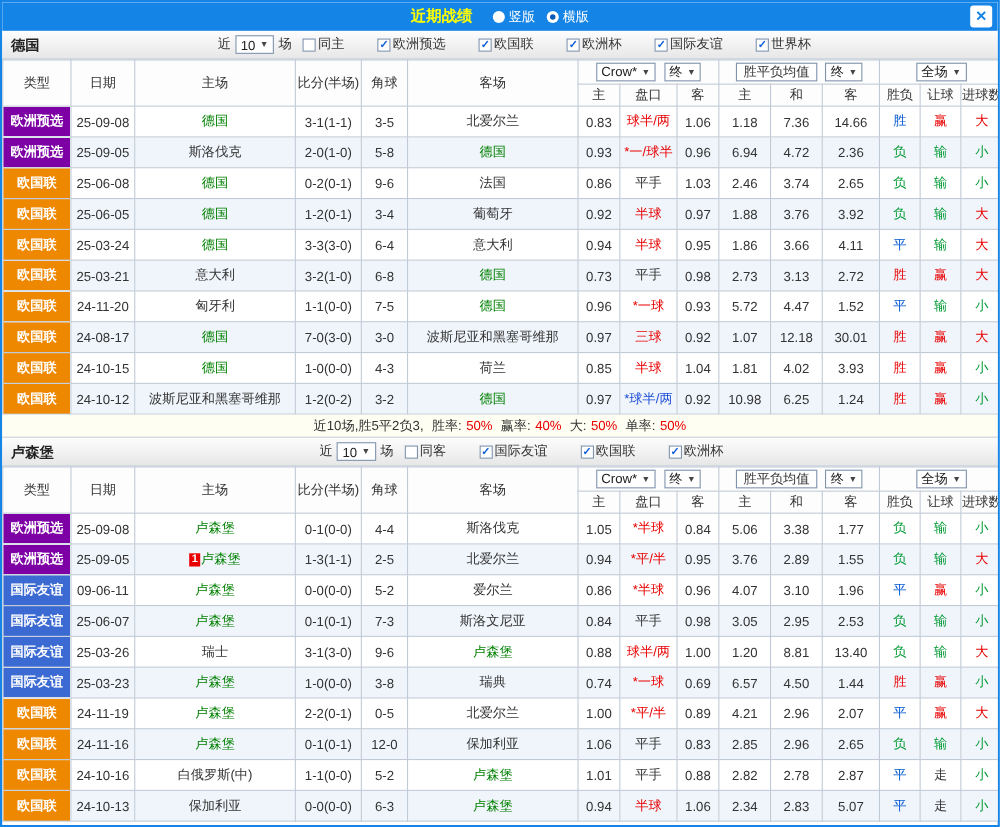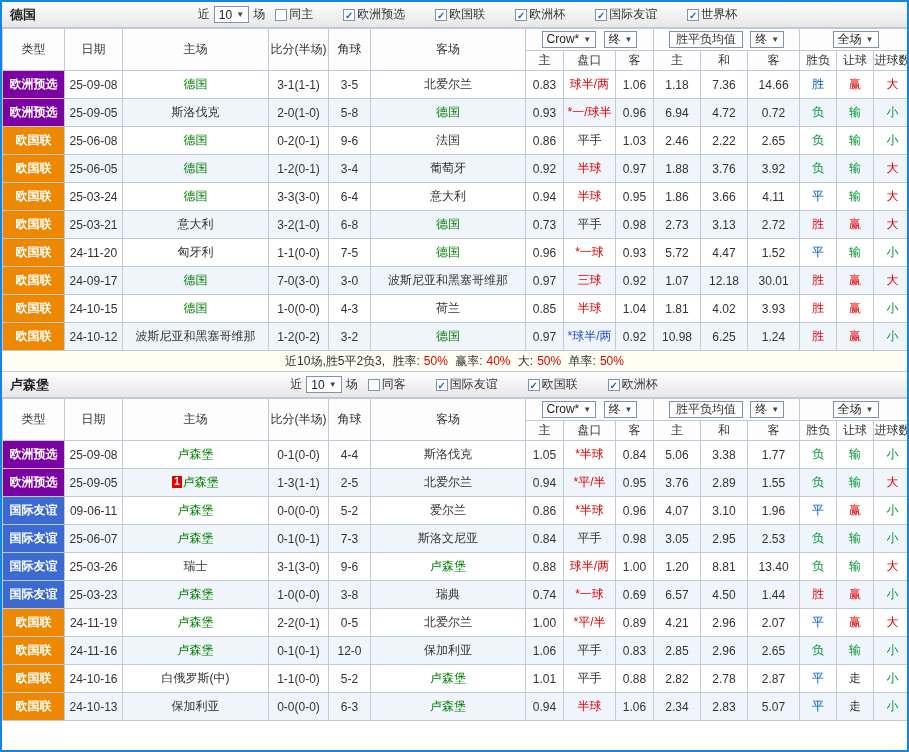--- a/index.html
+++ b/index.html
@@ -33,20 +33,32 @@
   .feat{color:#008000;}
   td.c-score{color:#e80000;}
   .badge1{display:inline-block;background:#e80000;color:#fff;font-size:10px;line-height:12px;padding:0 2px;margin-right:1px;font-weight:bold;vertical-align:1px;}
   .summary{height:21px;line-height:21px;text-align:center;font-size:12px;border-bottom:1px solid #c0cad6;background:#fffef2;color:#333;}
   .summary span{margin:0 2px;}
 </style>
 </head>
 <body>
 
 <div class="popup">
+  <div class="topbar">
+    <span class="title">近期战绩</span>
+    <label class="radio">
+      <span class="rc"></span>
+      <span>竖版</span>
+    </label>
+    <label class="radio">
+      <span class="rc sel"></span>
+      <span>横版</span>
+    </label>
+    <span class="close">✕</span>
+  </div>
   <div id="sections">
       <section class="sec">
     <div class="sec-head">
       <span class="team">德国</span>
       <div class="ctrl">
         <span>近</span>
         <span class="dd">
               <span>10</span>
               <b class="arr">▼</b>
             </span>
@@ -164,37 +176,37 @@
     <td>25-09-05</td>
     <td><span>斯洛伐克</span></td>
     <td class="c-score">2-0(1-0)</td>
     <td>5-8</td>
     <td><span class="feat">德国</span></td>
     <td>0.93</td>
     <td style="color: rgb(232, 0, 0);">*一/球半</td>
     <td>0.96</td>
     <td>6.94</td>
     <td>4.72</td>
-    <td>0.72</td>
+    <td>2.36</td>
     <td style="color: rgb(0, 153, 51);">负</td>
     <td style="color: rgb(0, 153, 51);">输</td>
     <td style="color: rgb(0, 153, 51);">小</td>
   </tr>
             <tr>
     <td class="c-type" style="background: rgb(238, 136, 0);">欧国联</td>
     <td>25-06-08</td>
     <td><span class="feat">德国</span></td>
     <td class="c-score">0-2(0-1)</td>
     <td>9-6</td>
     <td><span>法国</span></td>
     <td>0.86</td>
     <td style="color: rgb(51, 51, 51);">平手</td>
     <td>1.03</td>
     <td>2.46</td>
-    <td>2.22</td>
+    <td>3.74</td>
     <td>2.65</td>
     <td style="color: rgb(0, 153, 51);">负</td>
     <td style="color: rgb(0, 153, 51);">输</td>
     <td style="color: rgb(0, 153, 51);">小</td>
   </tr>
             <tr class="alt">
     <td class="c-type" style="background: rgb(238, 136, 0);">欧国联</td>
     <td>25-06-05</td>
     <td><span class="feat">德国</span></td>
     <td class="c-score">1-2(0-1)</td>
@@ -256,21 +268,21 @@
     <td>0.93</td>
     <td>5.72</td>
     <td>4.47</td>
     <td>1.52</td>
     <td style="color: rgb(0, 87, 208);">平</td>
     <td style="color: rgb(0, 153, 51);">输</td>
     <td style="color: rgb(0, 153, 51);">小</td>
   </tr>
             <tr class="alt">
     <td class="c-type" style="background: rgb(238, 136, 0);">欧国联</td>
-    <td>24-09-17</td>
+    <td>24-08-17</td>
     <td><span class="feat">德国</span></td>
     <td class="c-score">7-0(3-0)</td>
     <td>3-0</td>
     <td><span>波斯尼亚和黑塞哥维那</span></td>
     <td>0.97</td>
     <td style="color: rgb(232, 0, 0);">三球</td>
     <td>0.92</td>
     <td>1.07</td>
     <td>12.18</td>
     <td>30.01</td>

